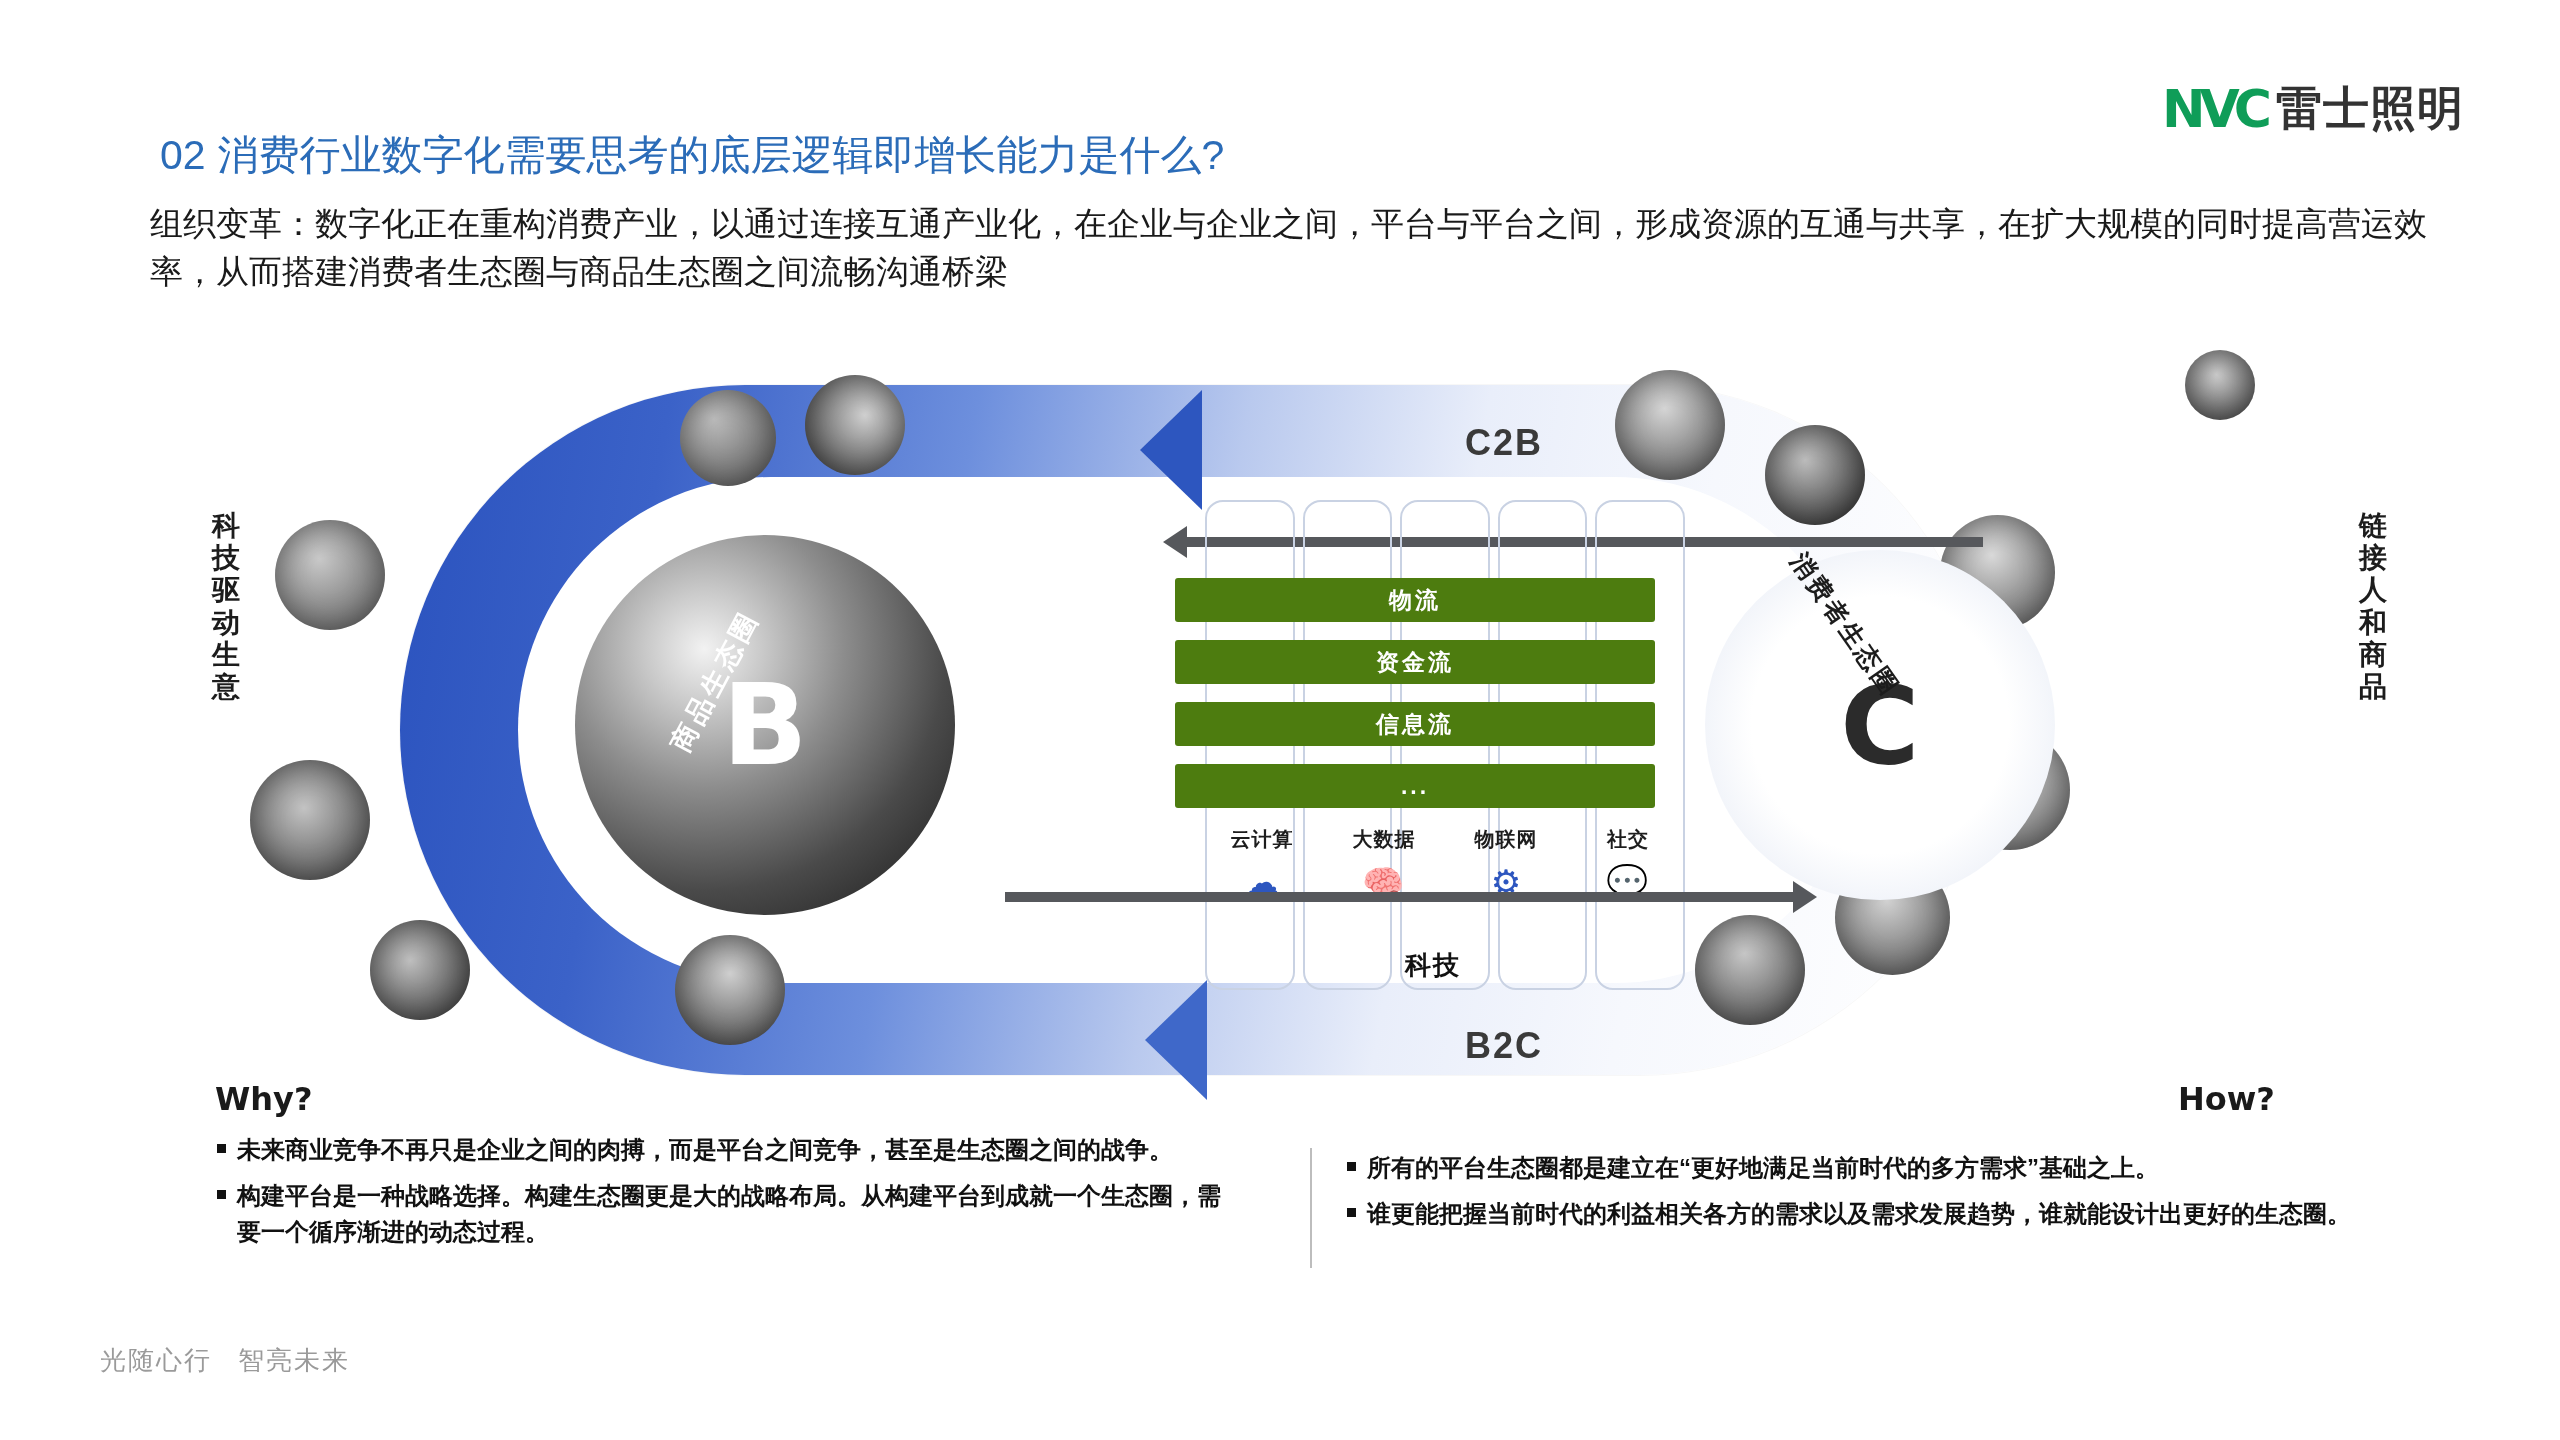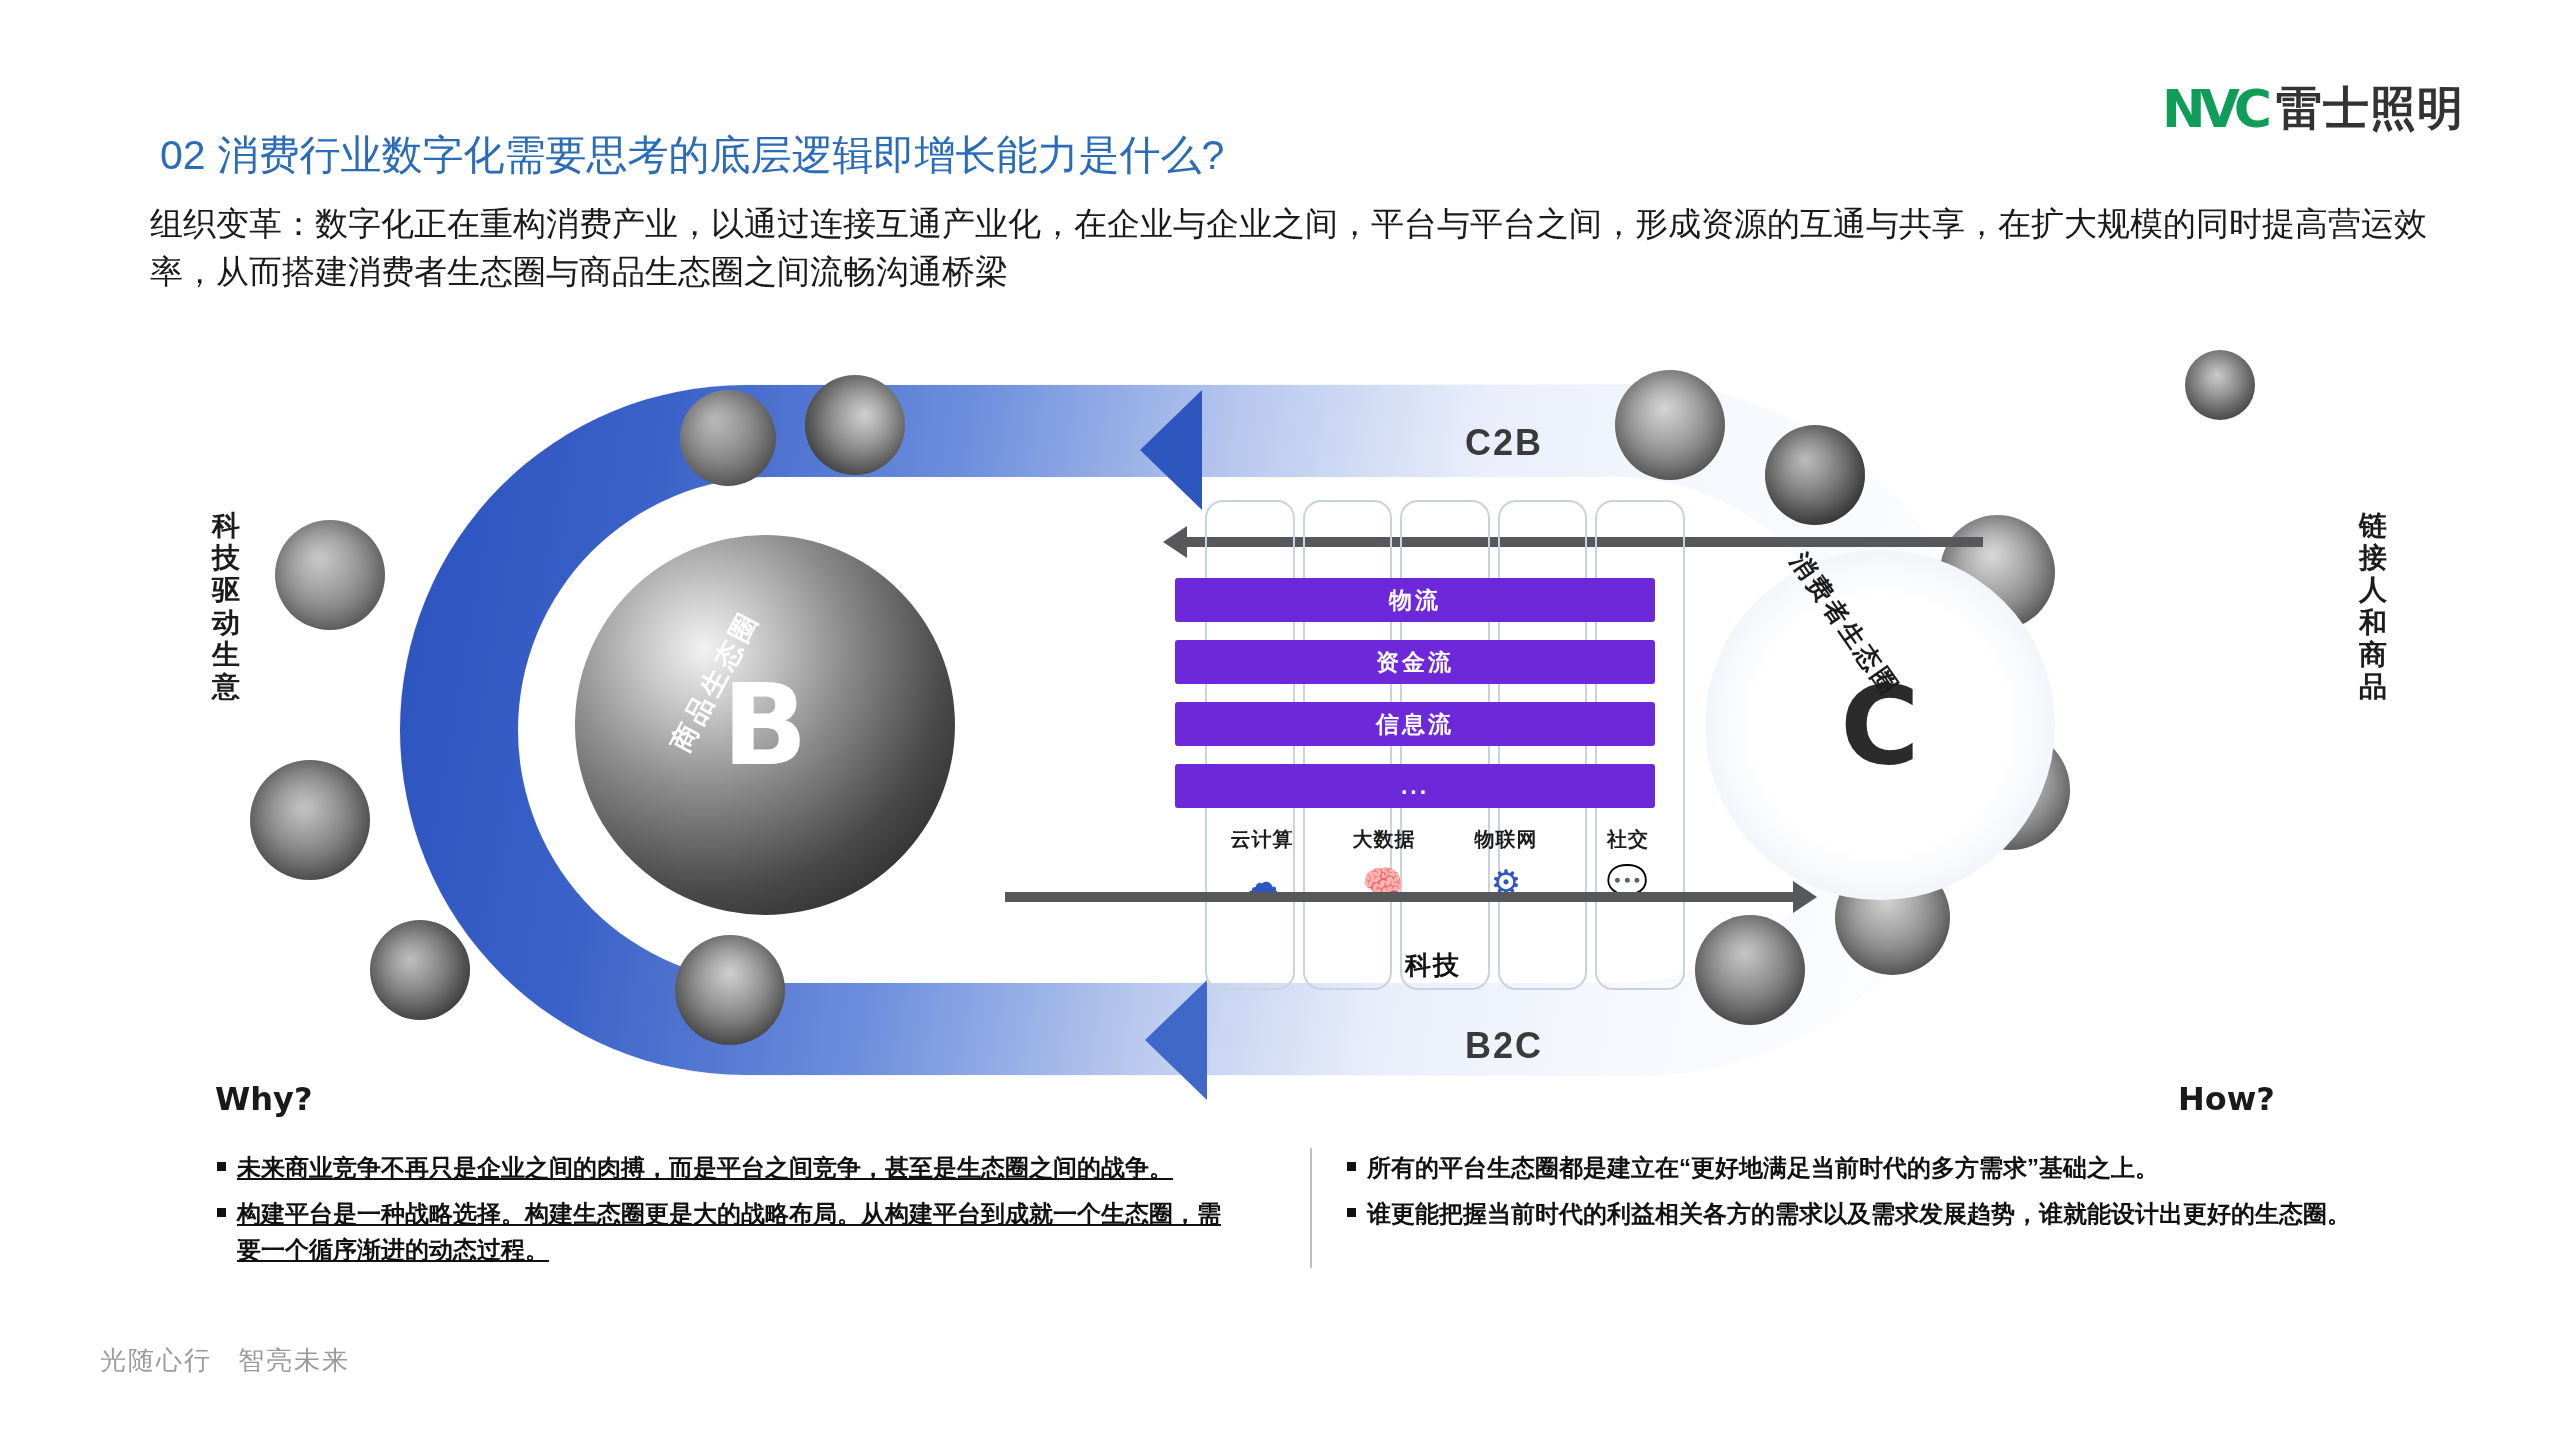--- a/index.html
+++ b/index.html
@@ -233,21 +233,21 @@
     border: 2px solid #c9d2e3;
     border-radius: 18px;
     background: transparent;
   }
 
   .flow-bar {
     position: absolute;
     left: 0;
     width: 480px;
     height: 44px;
-    background: #6d28d9;
+    background: #4d7c0f;
     border-radius: 3px;
     color: #ffffff;
     font-size: 23px;
     font-weight: bold;
     letter-spacing: 3px;
     display: flex;
     align-items: center;
     justify-content: center;
   }
   .bar1 { top: 78px; }
@@ -356,21 +356,21 @@
   .why-title { left: 35px;  top: 720px; }
   .how-title { left: 1998px; top: 720px; }
 
   .bullets {
     position: absolute;
     font-size: 24px;
     line-height: 1.5;
     color: #111;
     font-weight: bold;
   }
-  .why-bullets { left: 35px;  top: 790px; width: 1020px; text-decoration: underline; }
+  .why-bullets { left: 35px;  top: 772px; width: 1020px; }
   .how-bullets { left: 1165px; top: 790px; width: 1060px; }
   .bullets p {
     margin: 0 0 10px 0;
     padding-left: 22px;
     position: relative;
   }
   .bullets p:before {
     content: "";
     position: absolute;
     left: 2px; top: 12px;

